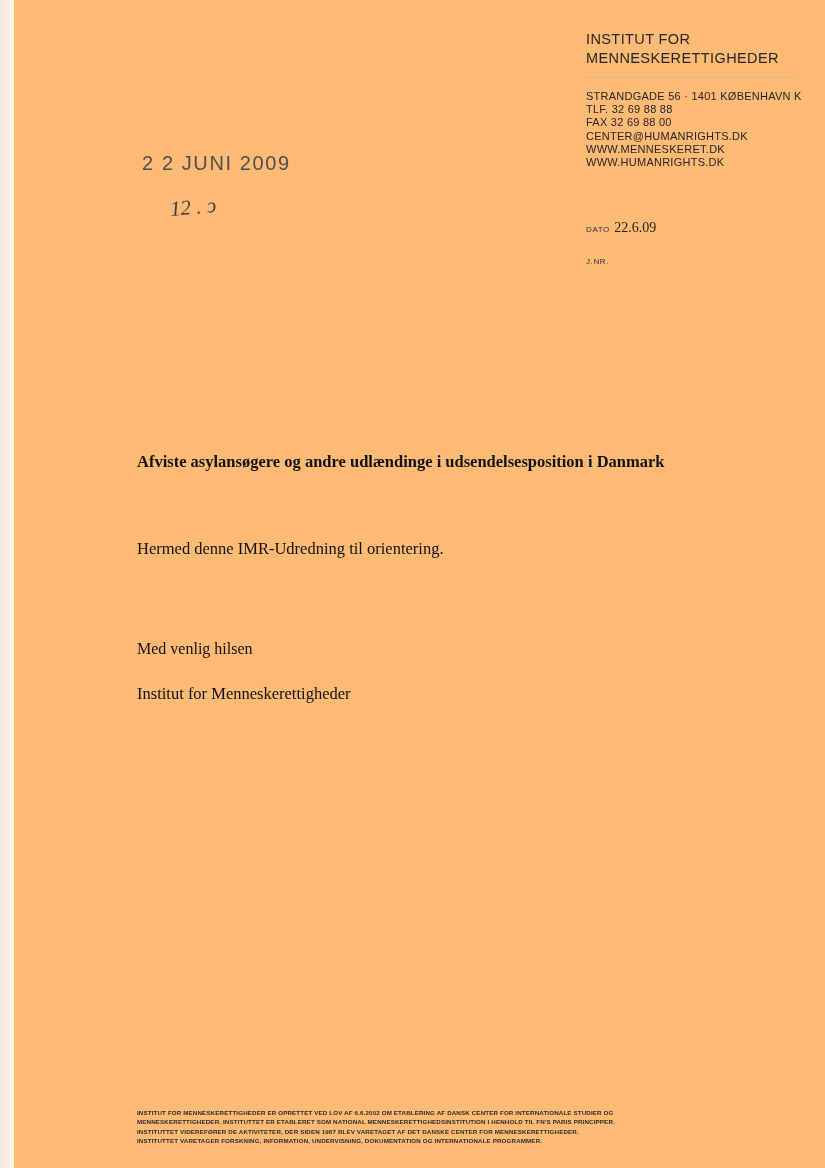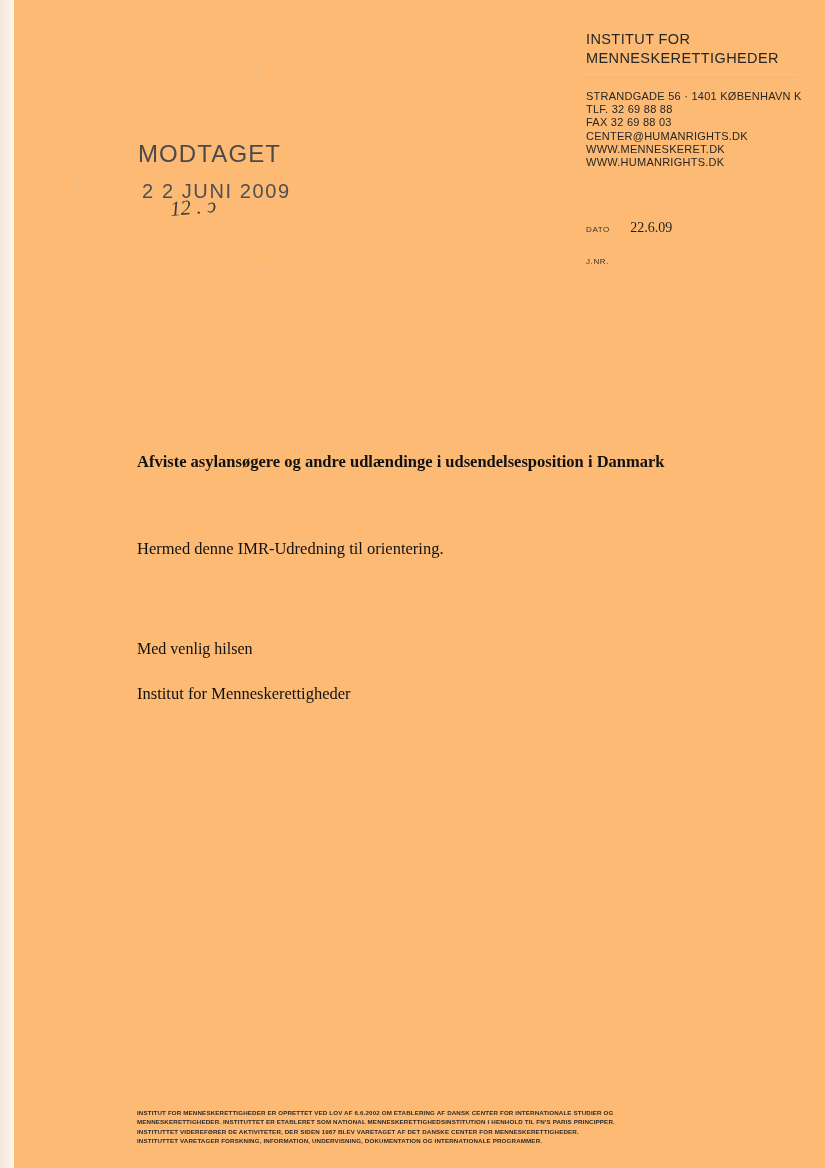--- a/index.html
+++ b/index.html
@@ -80,21 +80,21 @@
   }
   .meta .meta-label {
     font-size: 8px;
     letter-spacing: .6px;
     color: #333;
     vertical-align: baseline;
   }
   .meta .meta-value {
     font-size: 14px;
     color: #1f1f1f;
-    margin-left: 16px;
+    margin-left: 0;
     font-family: "Liberation Serif", serif;
   }
 
   
   .stamp {
     position: absolute;
     left: 96px;
     top: 140px;
     color: #4d4d4d;
     font-family: "Liberation Sans", sans-serif;
@@ -198,38 +198,37 @@
   <div class="scan-speck" style="left:180px; top:806px; width:3px; height:3px;"></div>
   <div class="scan-speck" style="left:171px; top:1062px; width:3px; height:3px;"></div>
   <div class="scan-speck" style="left:30px; top:1006px; width:3px; height:3px;"></div>
 
   <div class="letterhead">
     <div class="org-line">INSTITUT FOR</div>
     <div class="org-line">MENNESKERETTIGHEDER</div>
     <div class="rule"></div>
     <div class="contact-line">STRANDGADE 56 · 1401 KØBENHAVN K</div>
     <div class="contact-line">TLF. 32 69 88 88</div>
-    <div class="contact-line">FAX 32 69 88 03</div>
+    <div class="contact-line">FAX 32 69 88 00</div>
     <div class="contact-line">CENTER@HUMANRIGHTS.DK</div>
     <div class="contact-line">WWW.MENNESKERET.DK</div>
     <div class="contact-line">WWW.HUMANRIGHTS.DK</div>
   </div>
 
   <div class="meta">
     <div class="meta-row">
       <span class="meta-label">DATO</span>
       <span class="meta-value">22.6.09</span>
     </div>
     <div class="meta-row">
       <span class="meta-label">J.NR.</span>
     </div>
   </div>
 
   <div class="stamp">
-    <div class="stamp-title">MODTAGET</div>
     <div class="stamp-date">2 2 JUNI 2009</div>
   </div>
   <div class="handwriting">12 . ↄ</div>
 
   <div class="body-block">
     <div class="doc-title">Afviste asylansøgere og andre udlændinge i udsendelsesposition i Danmark</div>
     <div class="intro">Hermed denne IMR-Udredning til orientering.</div>
     <div class="closing">Med venlig hilsen</div>
     <div class="signature">Institut for Menneskerettigheder</div>
   </div>

